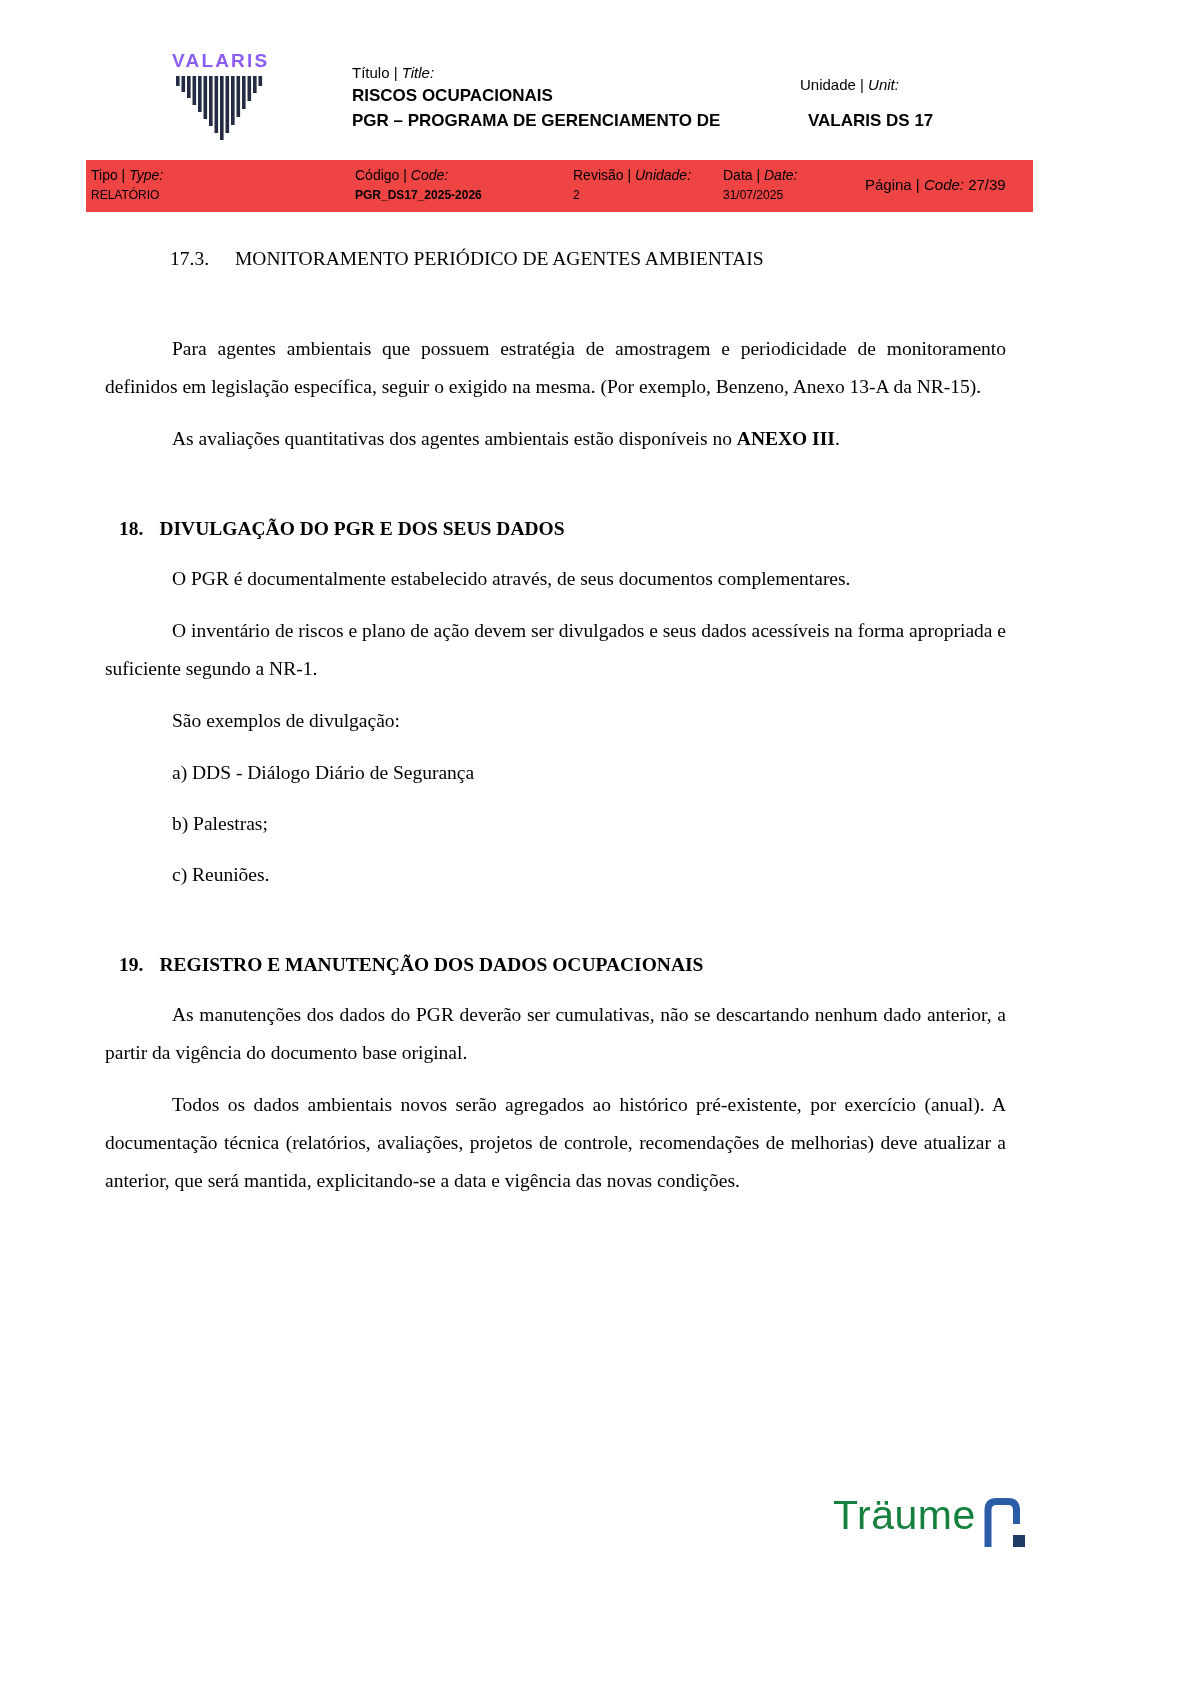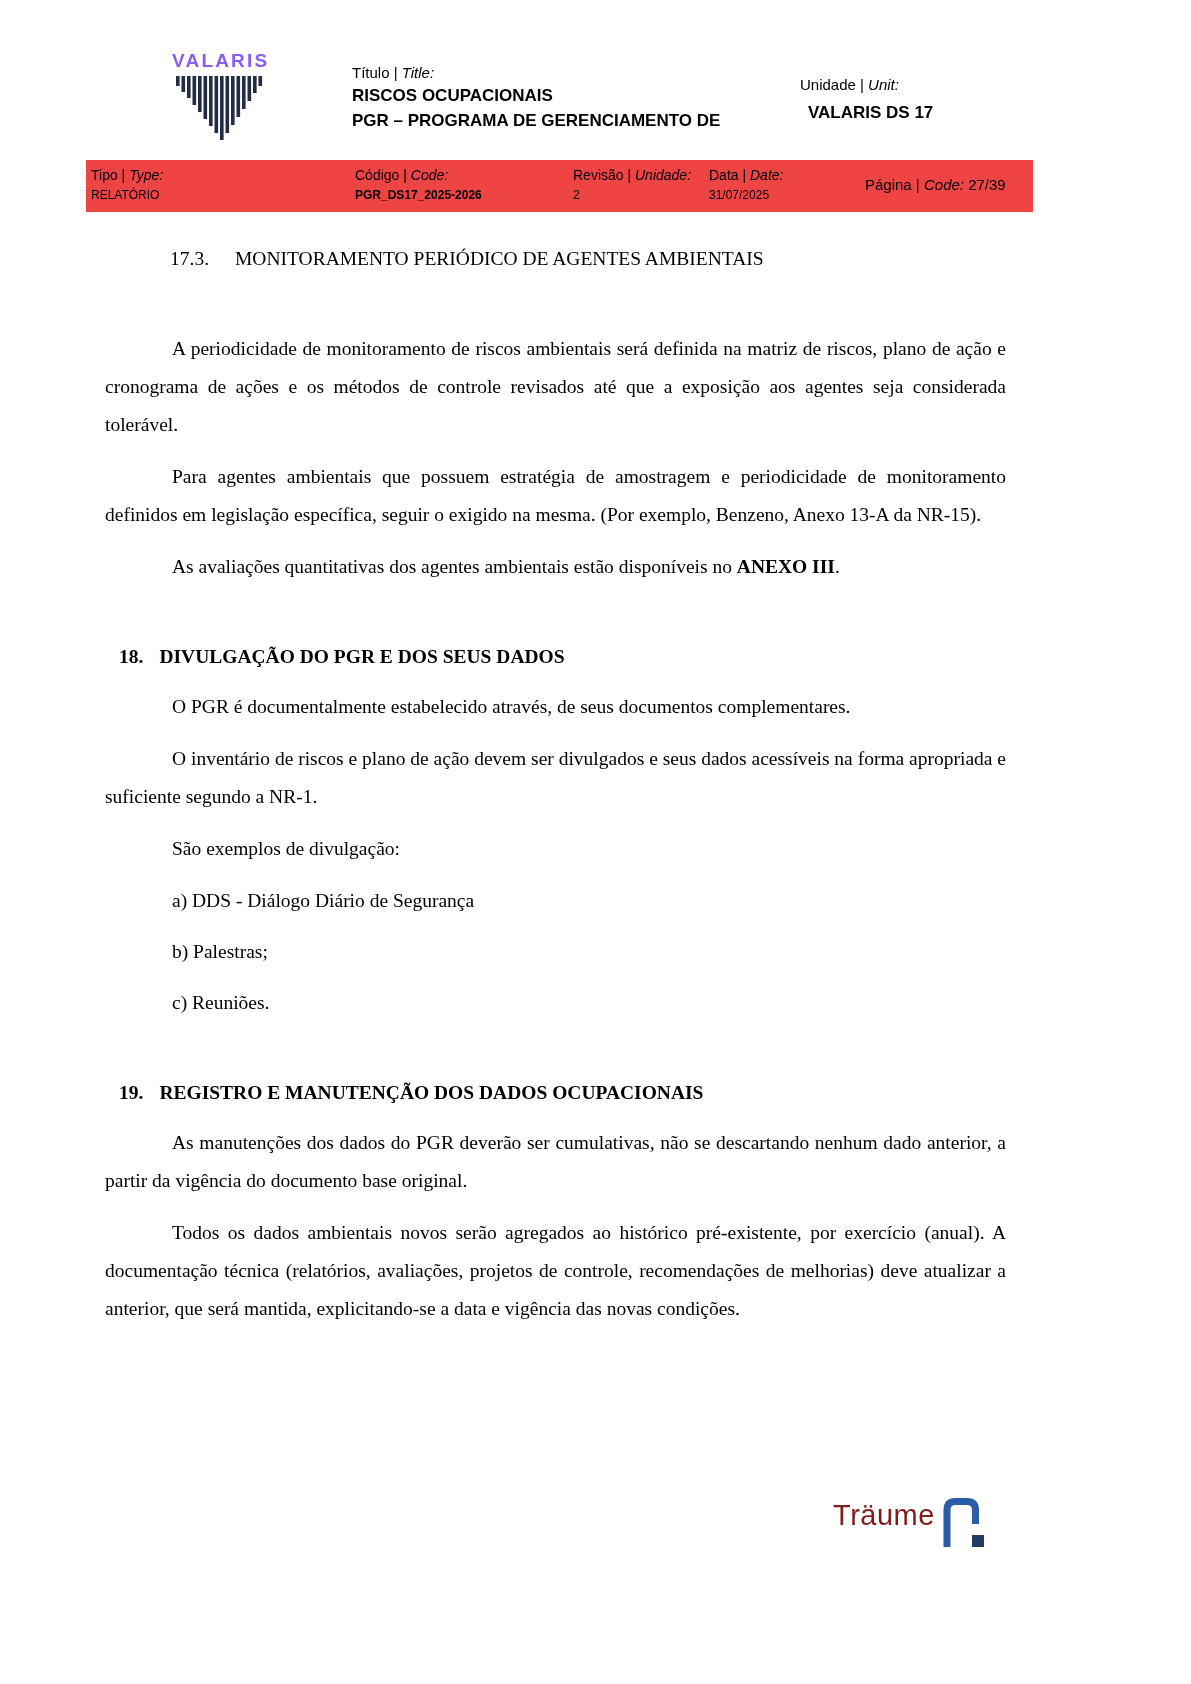--- a/index.html
+++ b/index.html
@@ -34,34 +34,34 @@
     position: absolute; left: 352px; top: 62px; width: 430px;
     font-family: "Liberation Sans", sans-serif;
   }
   .hdr-label { font-size: 15px; line-height: 21px; }
   .title-line { font-size: 17px; font-weight: bold; line-height: 25px; }
 
   .unit-block {
     position: absolute; left: 800px; top: 74px;
     font-family: "Liberation Sans", sans-serif;
   }
-  .unit-value { font-size: 17px; font-weight: bold; margin: 8px 0 0 8px; text-align: center; }
+  .unit-value { font-size: 17px; font-weight: bold; margin: 16px 0 0 8px; text-align: center; }
 
   .meta-band {
     position: absolute; left: 86px; top: 160px; width: 947px; height: 52px;
     background: #ef4444;
     font-family: "Liberation Sans", sans-serif;
   }
   .meta-col { position: absolute; top: 6px; }
   .meta-label { font-size: 14px; line-height: 19px; }
   .meta-value { font-size: 12px; line-height: 21px; }
   .col-type { left: 5px; }
   .col-code { left: 269px; }
   .col-rev  { left: 487px; }
-  .col-date { left: 623px; }
+  .col-date { left: 637px; }
   .col-page { left: 779px; top: 16px; font-size: 15px; }
 
   
   .doc-body {
     position: absolute; left: 105px; top: 212px; width: 901px;
     font-size: 19.5px; line-height: 38px;
   }
   .h-sub { margin: 28px 0 52px 0; padding-left: 65px; font-weight: normal; font-size: 19.5px; }
   .h-sub .num { margin-right: 26px; }
   .h-major { margin: 52px 0 12px 14px; font-weight: bold; font-size: 19.5px; }
@@ -69,21 +69,21 @@
   p.para { text-align: justify; text-indent: 67px; margin: 0 0 14px 0; }
   p.list-item { text-indent: 67px; margin: 0 0 13px 0; }
 
   
   .footer-brand {
     position: absolute; left: 833px; top: 1490px;
     display: flex; align-items: flex-start; gap: 4px;
     font-family: "Liberation Sans", sans-serif;
   }
   .brand-text {
-    font-size: 29px; line-height: 50px; color: #7f1d1d; letter-spacing: 0.5px;
+    font-size: 41px; line-height: 50px; color: #15803d; letter-spacing: 0.5px;
   }
   .brand-icon { display: block; margin-top: 4px; }
 </style>
 </head>
 <body>
 
 <div class="page">
 
   <div class="logo">
     <div class="logo-wordmark">VALARIS</div>
@@ -142,21 +142,20 @@
       <span>27/39</span>
     </div>
   </div>
 
   <div class="doc-body">
 
     <div class="h-sub">
       <span class="num">17.3.</span><span>MONITORAMENTO PERIÓDICO DE AGENTES AMBIENTAIS</span>
     </div>
 
-    <p class="para">A periodicidade de monitoramento de riscos ambientais será definida na matriz de riscos, plano de ação e cronograma de ações e os métodos de controle revisados até que a exposição aos agentes seja considerada tolerável.</p>
     <p class="para">Para agentes ambientais que possuem estratégia de amostragem e periodicidade de monitoramento definidos em legislação específica, seguir o exigido na mesma. (Por exemplo, Benzeno, Anexo 13-A da NR-15).</p>
     <p class="para"><span>As avaliações quantitativas dos agentes ambientais estão disponíveis no </span><span class="bold">ANEXO III</span><span>.</span></p>
 
     <div class="h-major">
       <span class="num">18.</span><span>DIVULGAÇÃO DO PGR E DOS SEUS DADOS</span>
     </div>
 
     <p class="para">O PGR é documentalmente estabelecido através, de seus documentos complementares.</p>
     <p class="para">O inventário de riscos e plano de ação devem ser divulgados e seus dados acessíveis na forma apropriada e suficiente segundo a NR-1.</p>
     <p class="para">São exemplos de divulgação:</p>

